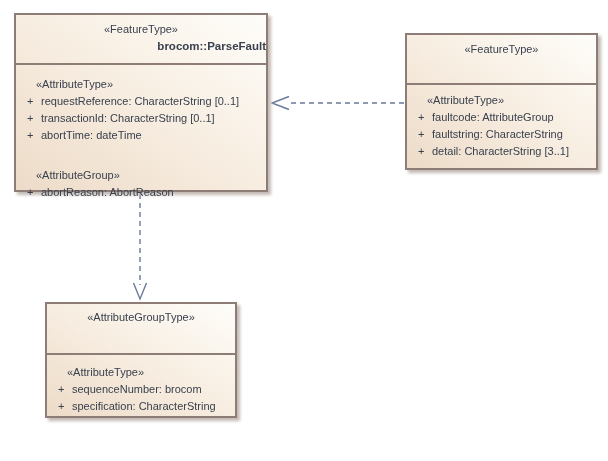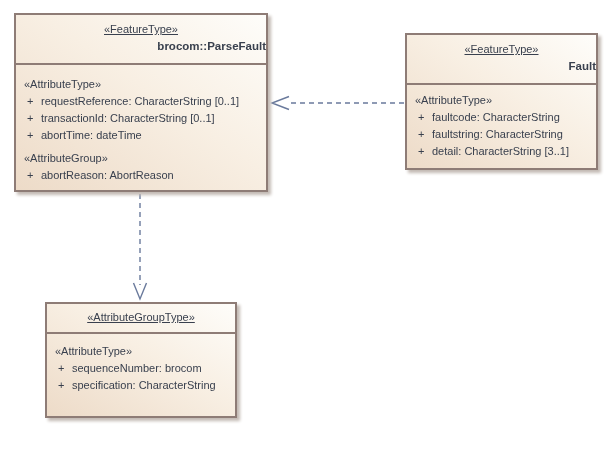--- a/index.html
+++ b/index.html
@@ -27,45 +27,44 @@
     box-shadow: 3px 3px 3px #c3bab4;
     font-size: 11px;
     color: #39404e;
   }
   .box-header {
     border-bottom: 2px solid #8e7c76;
     text-align: center;
     padding-top: 6px;
     height: 50px;
   }
-  .box-header.short { height: 30px; padding-top: 5px; }
+  .box-header.short { height: 51px; padding-top: 5px; }
   .stereotype {
     font-size: 11px;
     line-height: 16px;
     white-space: nowrap;
-    text-decoration: underline;
   }
   .class-name {
     font-weight: bold;
     font-size: 11.5px;
     line-height: 18px;
     white-space: nowrap;
     text-align: right;
   }
   .box-body { overflow: hidden; }
   .pad10 { padding-top: 10px; }
   .pad6  { padding-top: 6px; }
   .pad8  { padding-top: 8px; }
   .section-label {
-    padding-left: 8px;
+    padding-left: 20px;
     height: 18px;
     line-height: 18px;
     white-space: nowrap;
   }
-  .gap { margin-top: 5px; }
+  .gap { margin-top: 22px; }
   .attr-row {
     display: flex;
     height: 17px;
     line-height: 17px;
     white-space: nowrap;
   }
   .vis {
     width: 14px;
     margin-left: 11px;
     flex: 0 0 auto;
@@ -111,27 +110,26 @@
       <div class="attr-row">
         <span class="vis">+</span>
         <span class="attr-text">abortReason: AbortReason</span>
       </div>
     </div>
   </div>
 
   <div class="uml-box" style="left:405px; top:33px; width:193px; height:137px;">
     <div class="box-header">
       <div class="stereotype">«FeatureType»</div>
-      <div class="class-name">Fault</div>
     </div>
     <div class="box-body pad6">
       <div class="section-label">«AttributeType»</div>
       <div class="attr-row">
         <span class="vis">+</span>
-        <span class="attr-text">faultcode: CharacterString</span>
+        <span class="attr-text">faultcode: AttributeGroup</span>
       </div>
       <div class="attr-row">
         <span class="vis">+</span>
         <span class="attr-text">faultstring: CharacterString</span>
       </div>
       <div class="attr-row">
         <span class="vis">+</span>
         <span class="attr-text">detail: CharacterString [3..1]</span>
       </div>
     </div>

